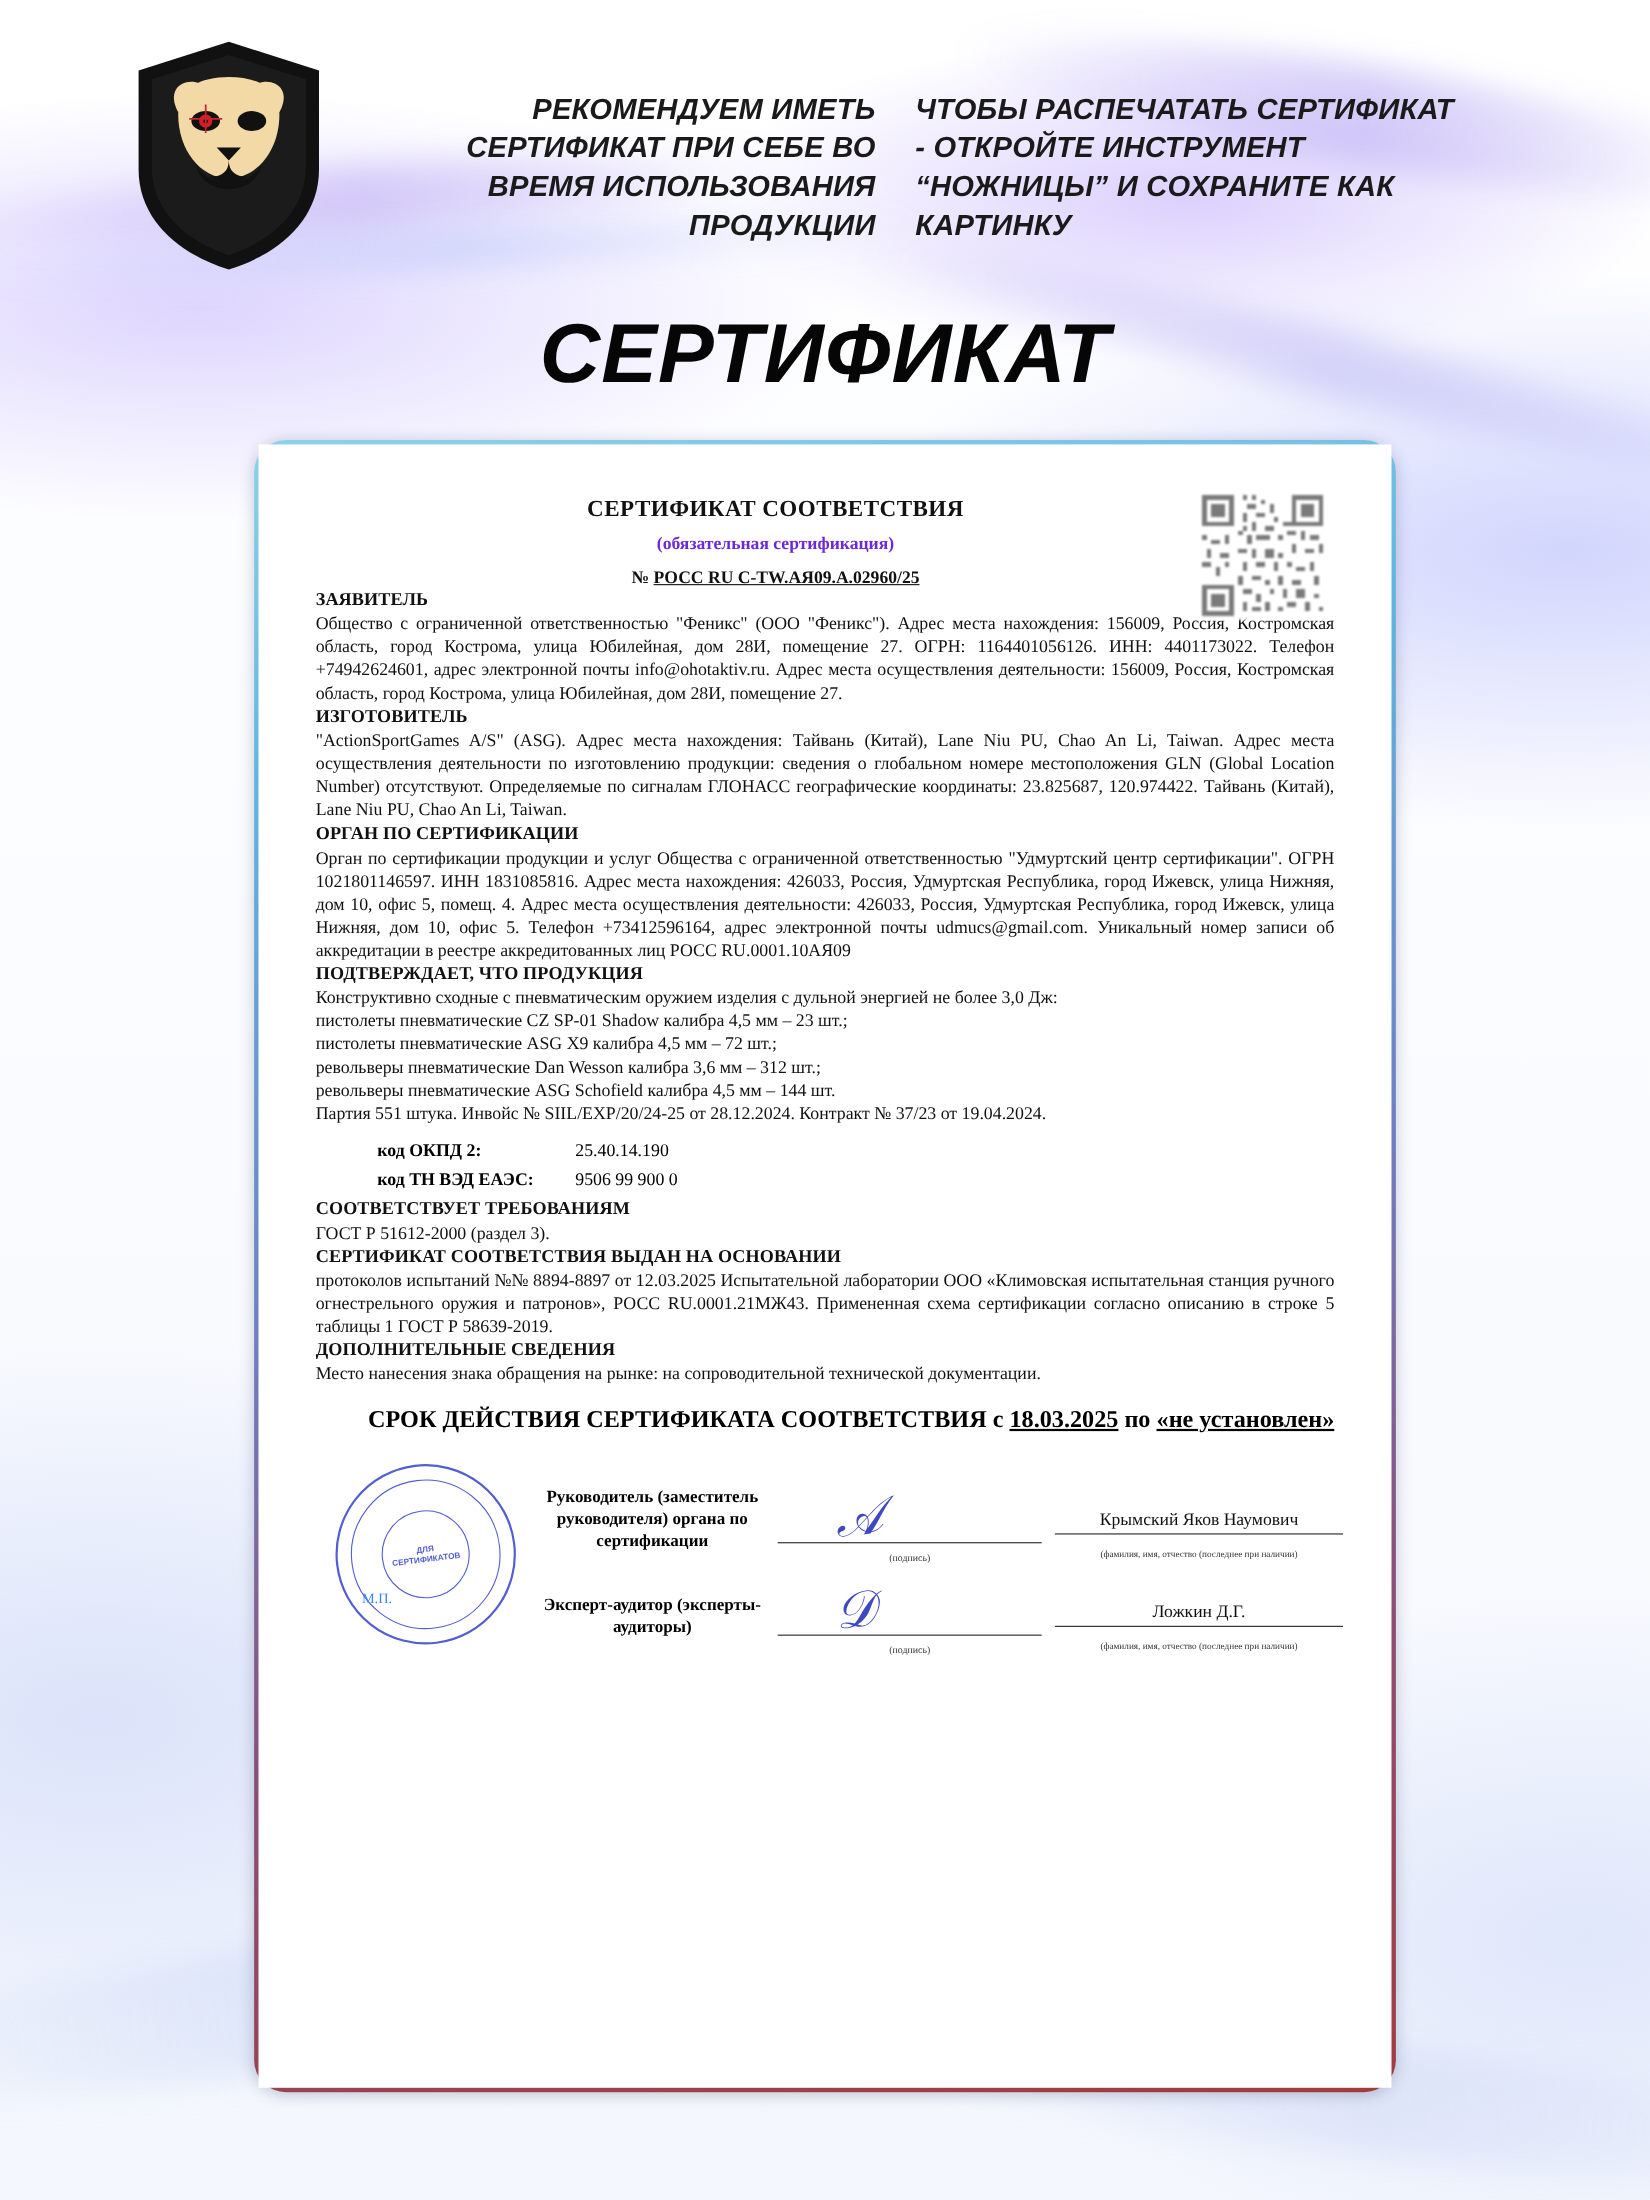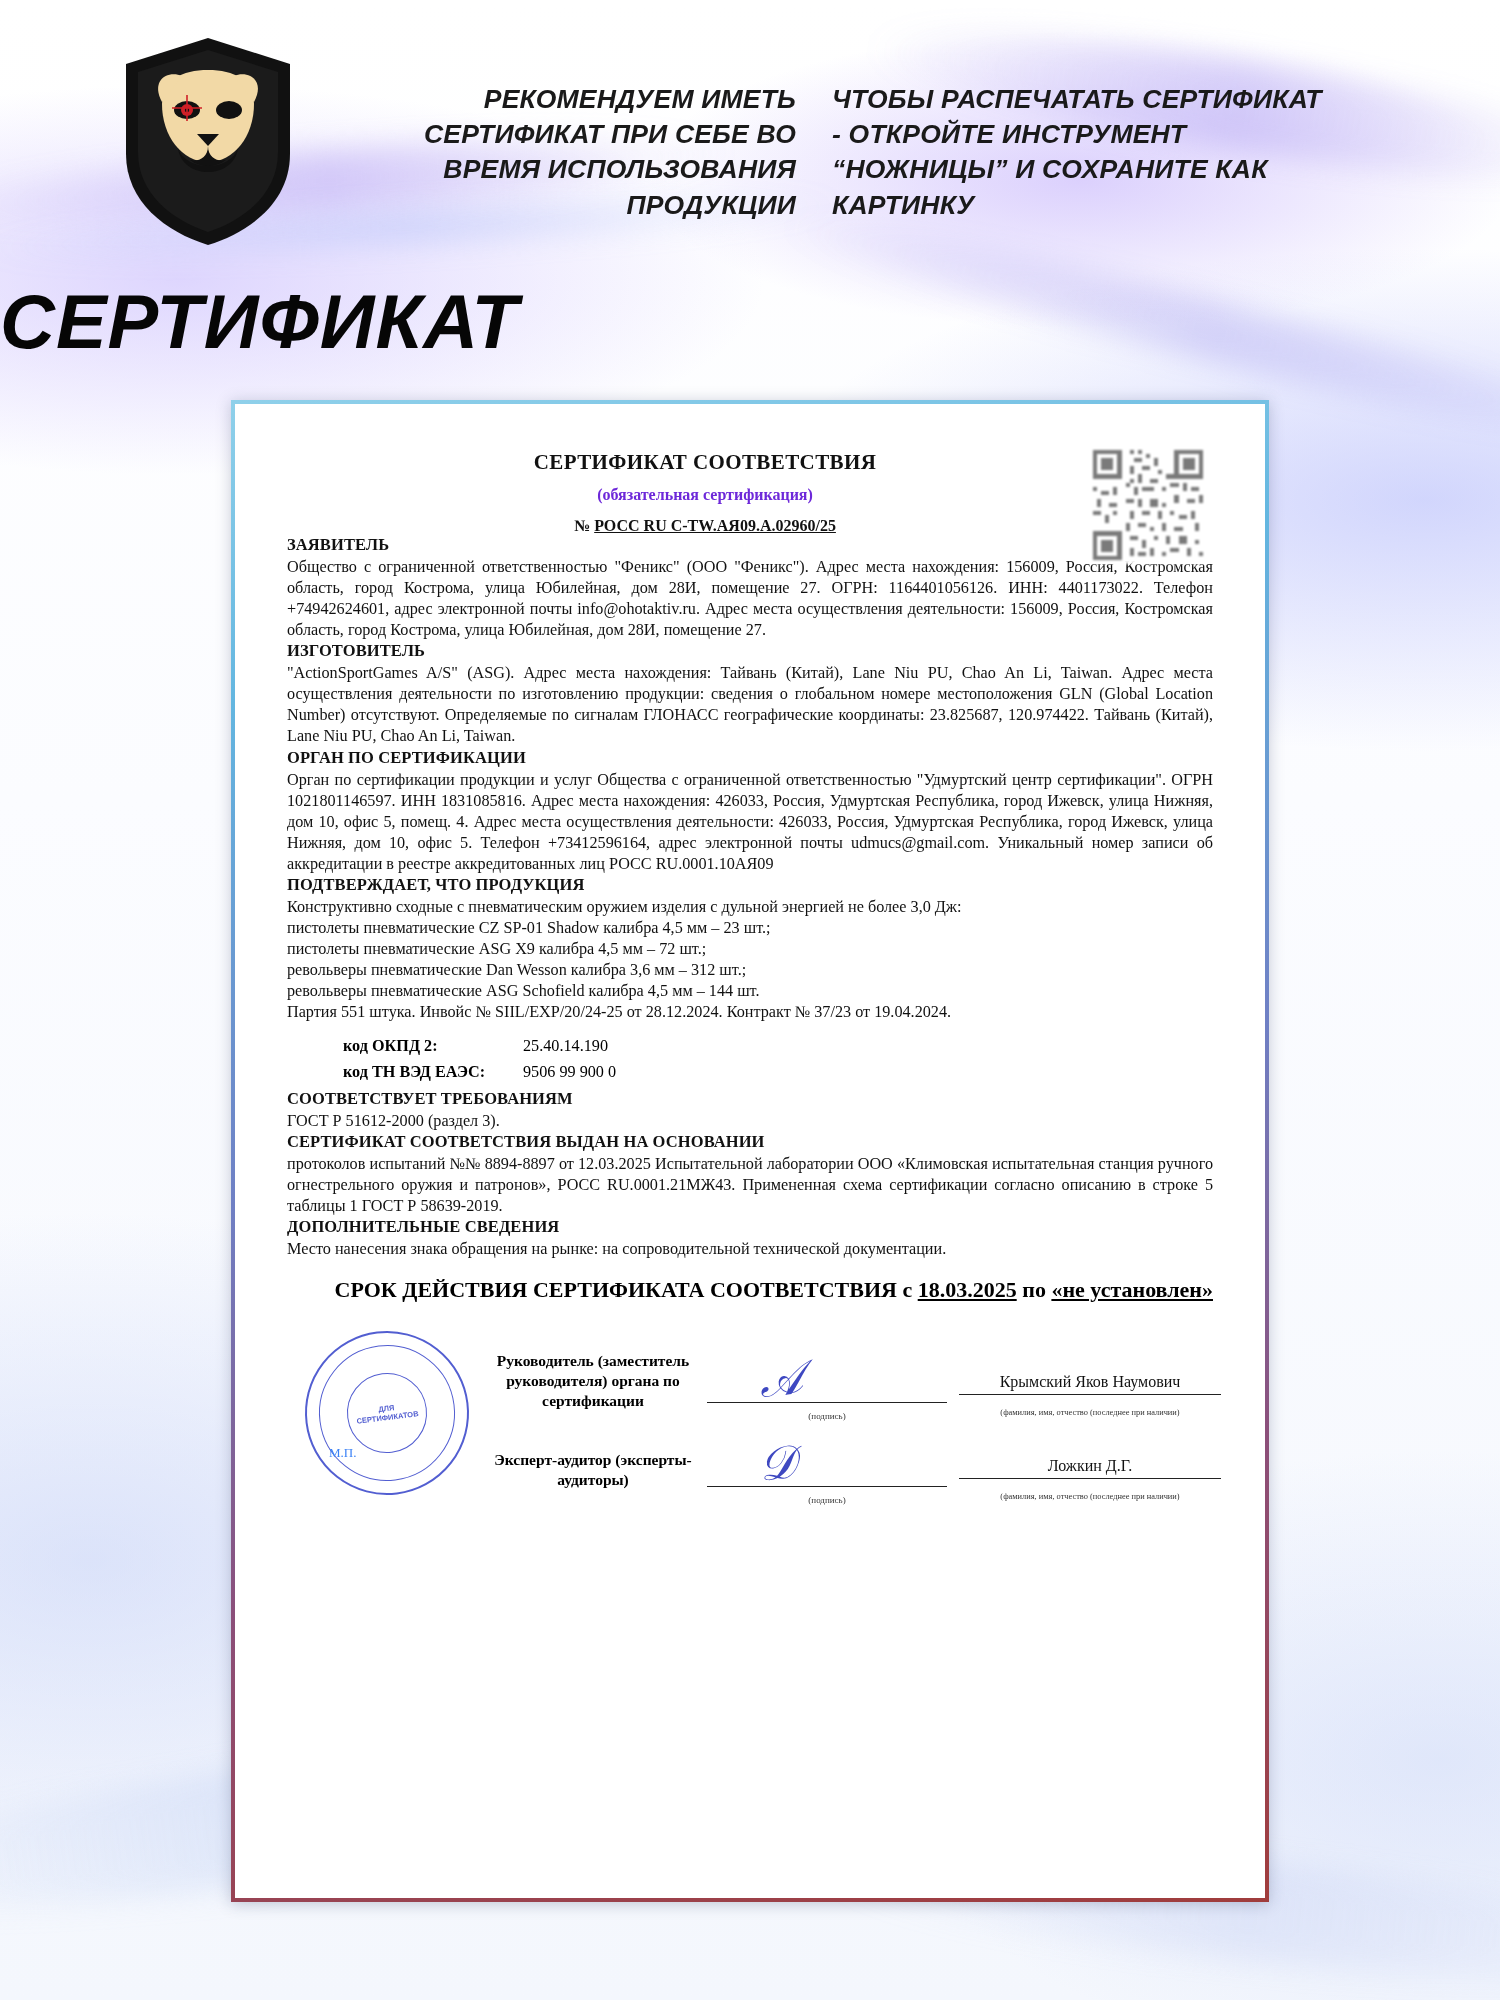--- a/index.html
+++ b/index.html
@@ -73,39 +73,41 @@
     color: #1a1a1a;
     letter-spacing: .2px;
   }
   .notice-left { width: 470px; text-align: right; }
   .notice-right { width: 500px; text-align: left; }
 
   .big-title {
     position: absolute;
     left: 0; top: 278px;
     width: 1500px;
+    text-align: center;
     font-family: "Liberation Sans", sans-serif;
     font-weight: bold;
     font-style: italic;
     font-size: 76px;
     letter-spacing: 1px;
     color: #060606;
   }
 
   
   .cert-frame {
     position: absolute;
     left: 231px;
     top: 400px;
     width: 1038px;
     height: 1502px;
     padding: 4px;
     box-sizing: border-box;
     background: linear-gradient(170deg,#8fd0ea 0%, #63b6e0 18%, #6f7fc4 48%, #8b4f7a 72%, #a03c3c 100%);
     box-shadow: 0 2px 14px rgba(40,50,90,.25);
+    border-radius: 29px;
   }
   .cert-page {
     width: 100%;
     height: 100%;
     background: #ffffff;
     box-sizing: border-box;
     padding: 46px 52px 10px 52px;
     position: relative;
     overflow: hidden;
   }

